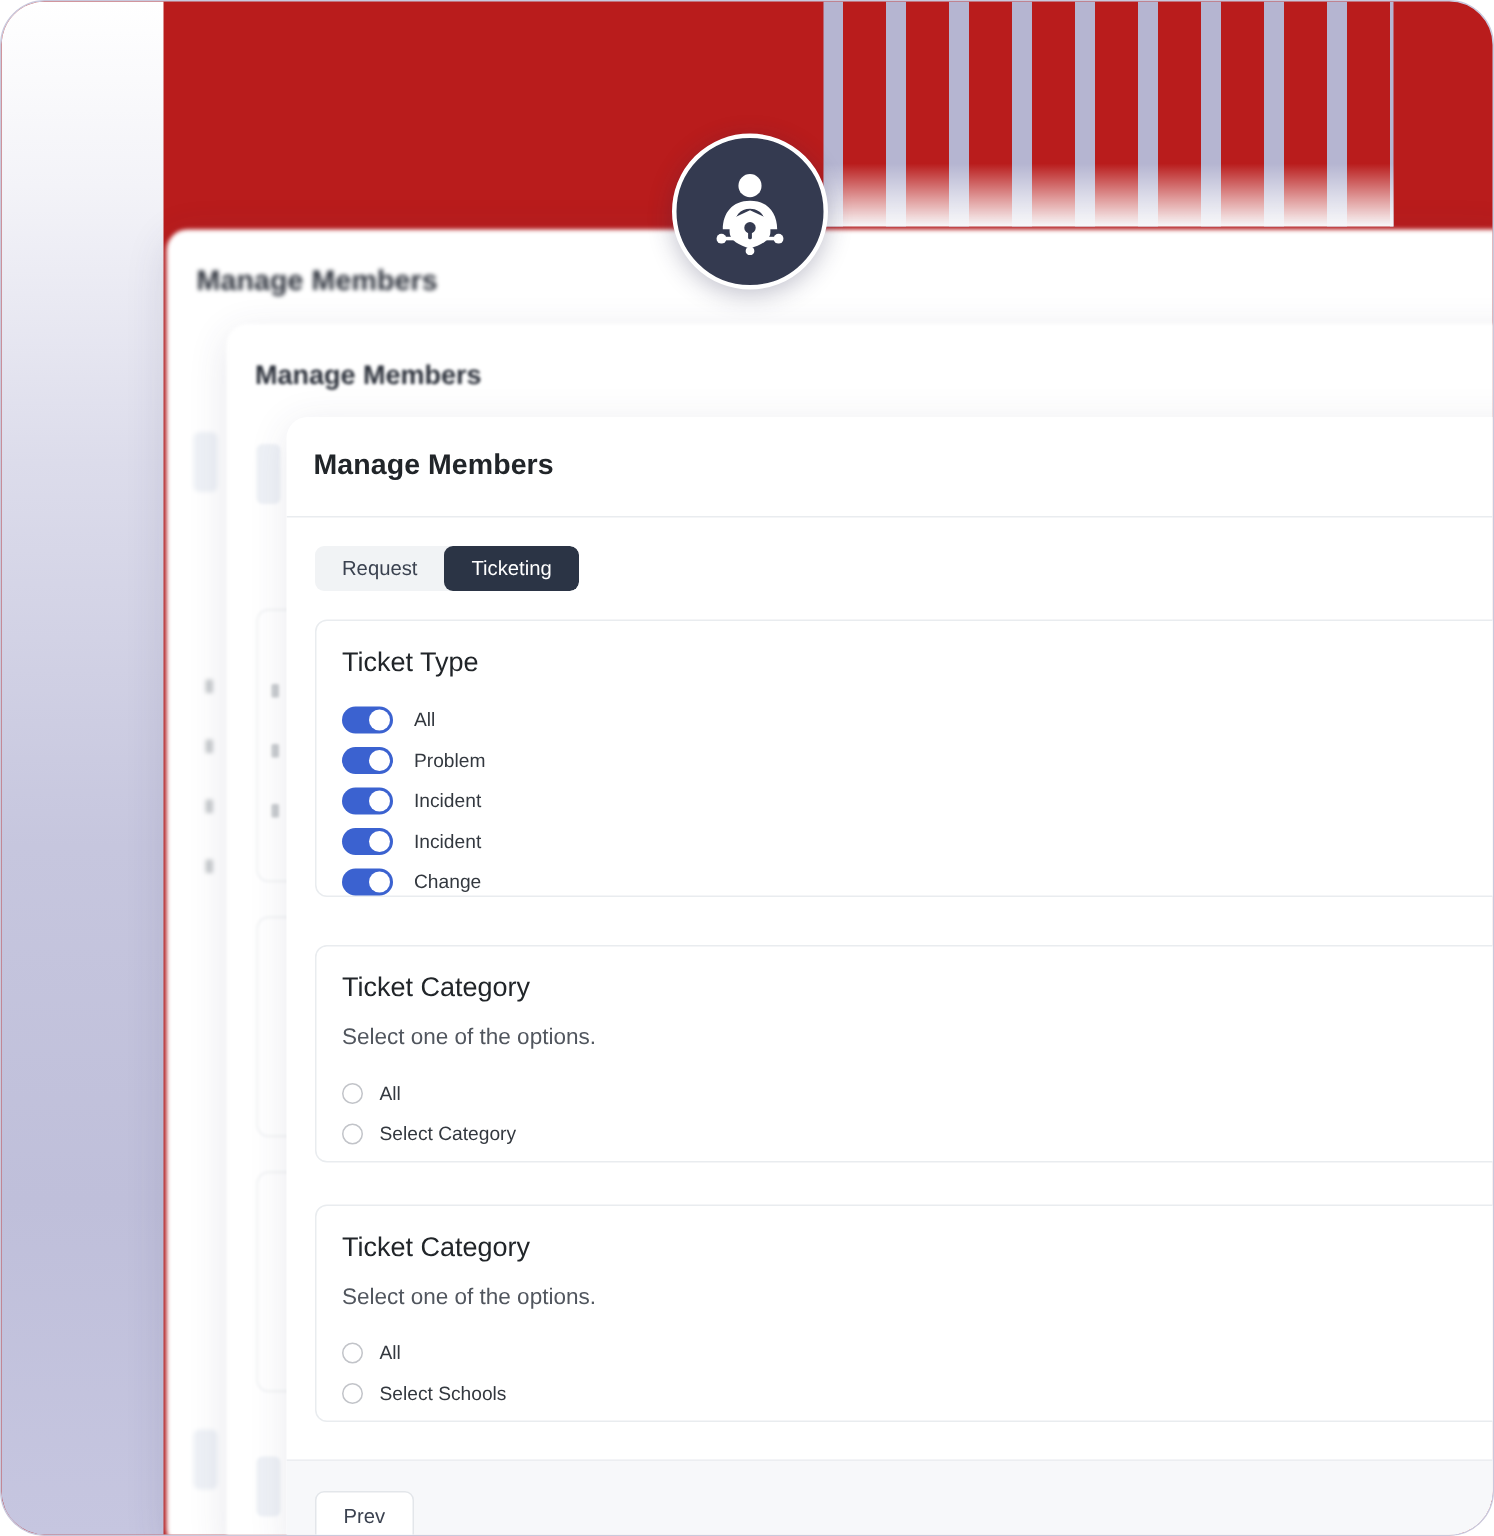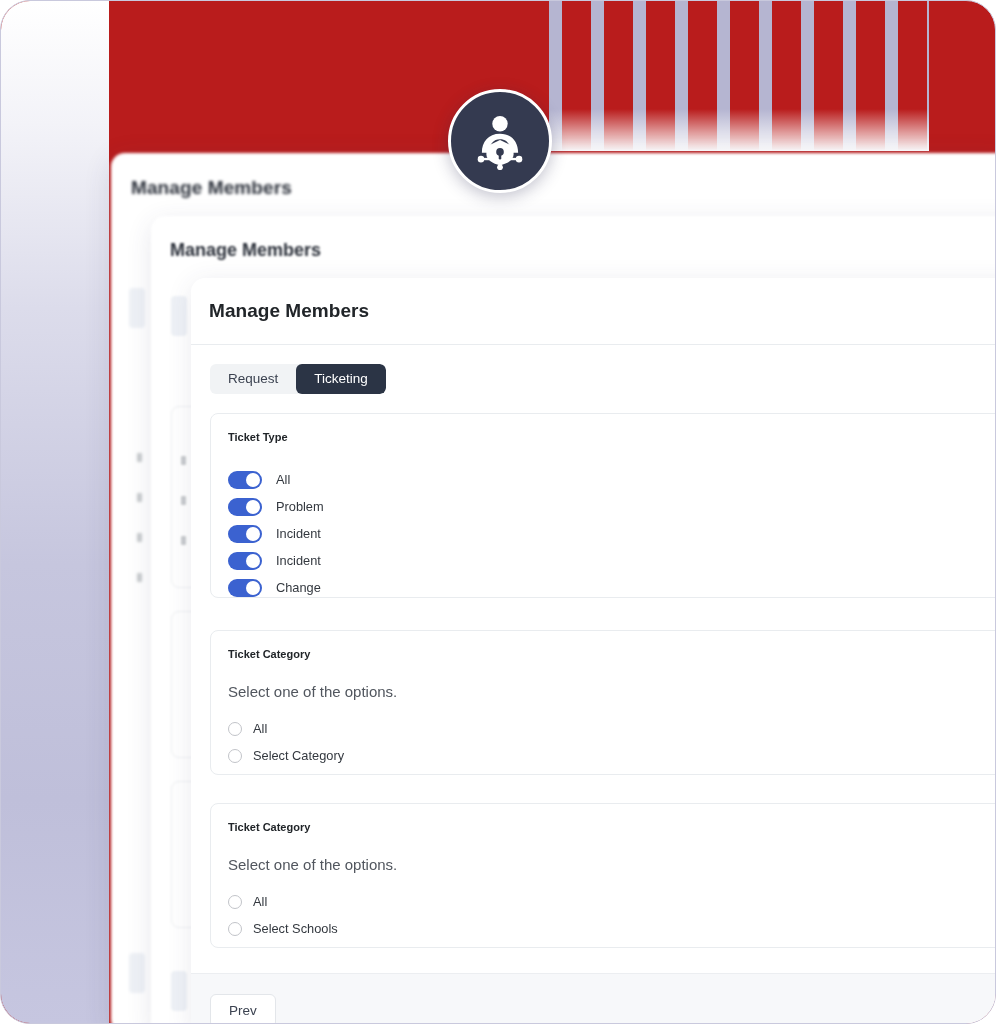--- a/index.html
+++ b/index.html
@@ -177,22 +177,22 @@
     box-sizing: border-box;
   }
   #panel-type     { top: 135px; height: 185px; }
   #panel-category { top: 352px; height: 145px; }
   #panel-priority { top: 525px; height: 145px; }
 
   .panel-title {
     position: absolute;
     left: 17px;
     top: 17px;
-    font-size: 11px;
-    font-weight: bold;
+    font-size: 18px;
+    font-weight: normal;
     color: #212529;
   }
   .panel-sub {
     position: absolute;
     left: 17px;
     top: 52px;
     font-size: 15px;
     color: #51565e;
   }
 

